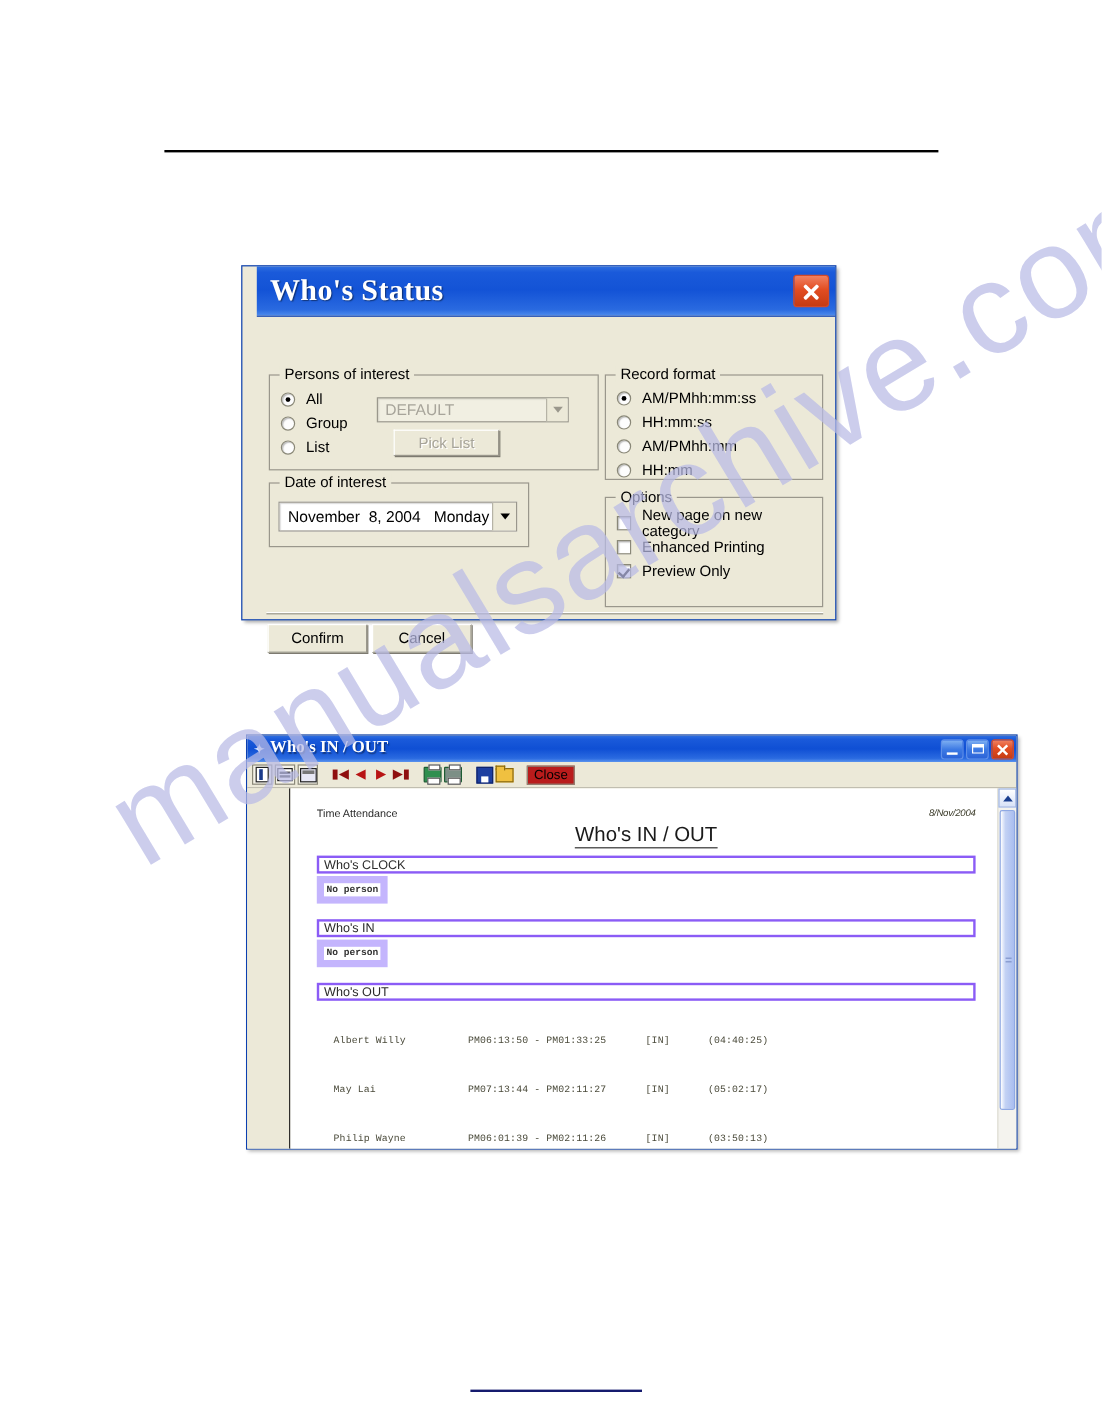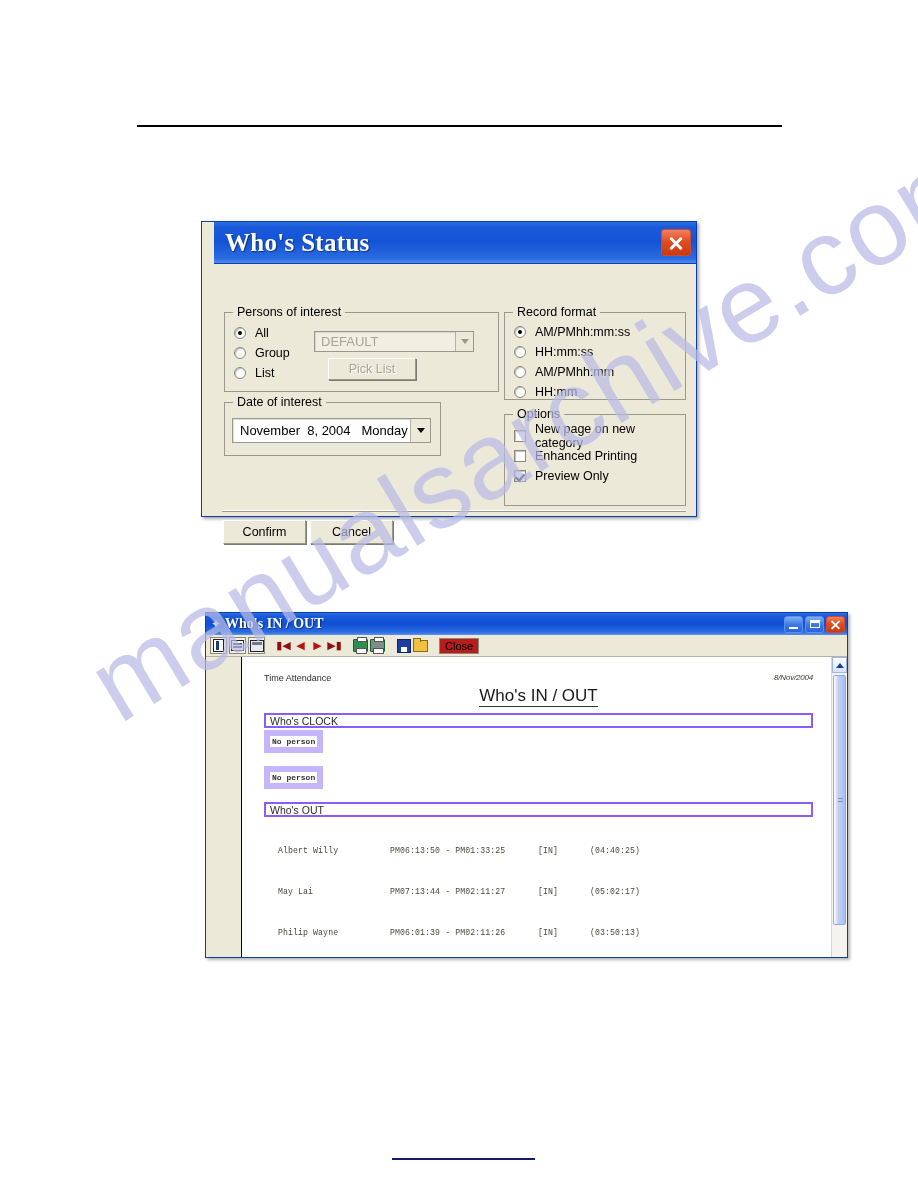--- a/index.html
+++ b/index.html
@@ -710,20 +710,21 @@
           <span>Who's IN / OUT</span>
         </div>
 
         <div>
           <div class="cat-bar">Who's CLOCK</div>
           <div><span class="tally">No person</span></div>
         </div>
         <div class="gap"></div>
 
         <div>
+          <div class="cat-bar">Who's IN</div>
           <div><span class="tally">No person</span></div>
         </div>
         <div class="gap"></div>
 
         <div>
           <div class="cat-bar">Who's OUT</div>
           <div class="rows">
             <div><span class="nm">Albert Willy</span><span class="tm">PM06:13:50 - PM01:33:25</span><span class="fl">[IN]</span><span>(04:40:25)</span></div>
             <div><span class="nm">May Lai</span><span class="tm">PM07:13:44 - PM02:11:27</span><span class="fl">[IN]</span><span>(05:02:17)</span></div>
             <div><span class="nm">Philip Wayne</span><span class="tm">PM06:01:39 - PM02:11:26</span><span class="fl">[IN]</span><span>(03:50:13)</span></div>

